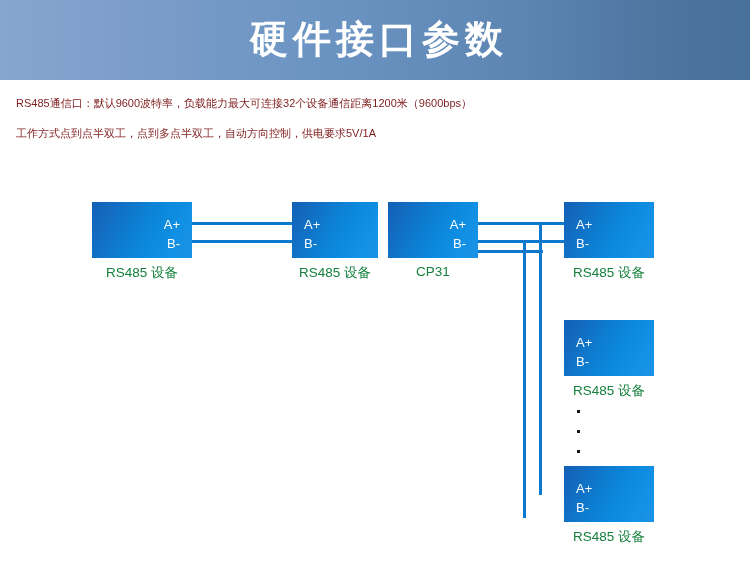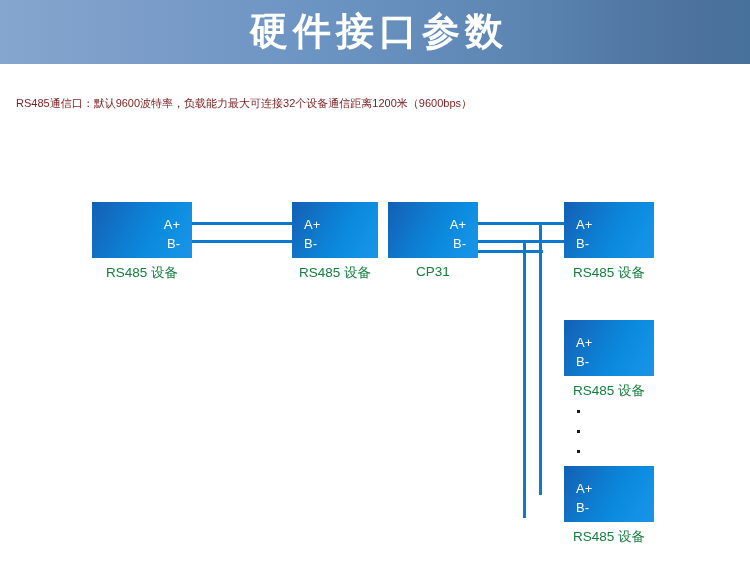--- a/index.html
+++ b/index.html
@@ -15,21 +15,21 @@
     overflow: hidden;
     position: relative;
   }
 
   
   .header {
     position: absolute;
     left: 0;
     top: 0;
     width: 750px;
-    height: 64px;
+    height: 80px;
     background: linear-gradient(to right, #85a6ce 0%, #7a9cc8 20%, #6a93c2 45%, #5c85b2 70%, #4d739e 90%, #47709b 100%);
     display: flex;
     align-items: center;
     justify-content: center;
   }
   .header-title {
     color: #ffffff;
     font-size: 38px;
     font-weight: bold;
     letter-spacing: 5px;
@@ -114,20 +114,21 @@
 </style>
 </head>
 <body>
 
 <div class="header">
   <div class="header-title">硬件接口参数</div>
 </div>
 
 <div class="desc">
   <div class="desc-line">RS485通信口：默认9600波特率，负载能力最大可连接32个设备通信距离1200米（9600bps）</div>
+  <div class="desc-line">工作方式点到点半双工，点到多点半双工，自动方向控制，供电要求5V/1A</div>
 </div>
 
 <div class="diagram">
 
   <div class="wire-h" style="left:192px; top:42px; width:100px;"></div>
   <div class="wire-h" style="left:192px; top:60px; width:100px;"></div>
 
   <div class="wire-h" style="left:478px; top:42px; width:86px;"></div>
 
   <div class="wire-h" style="left:478px; top:60px; width:86px;"></div>

